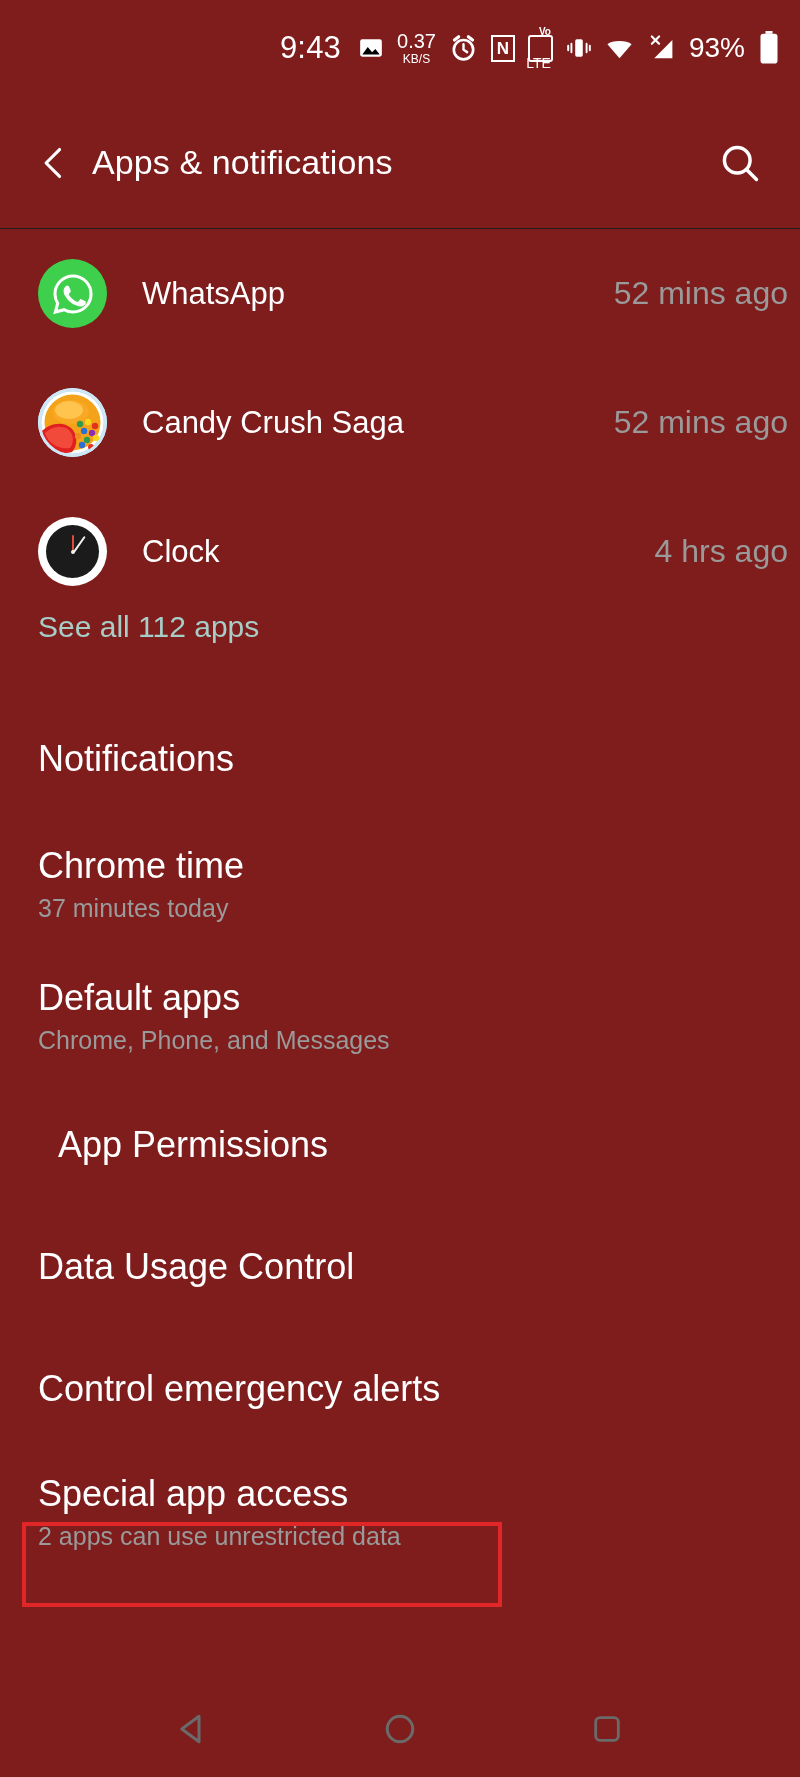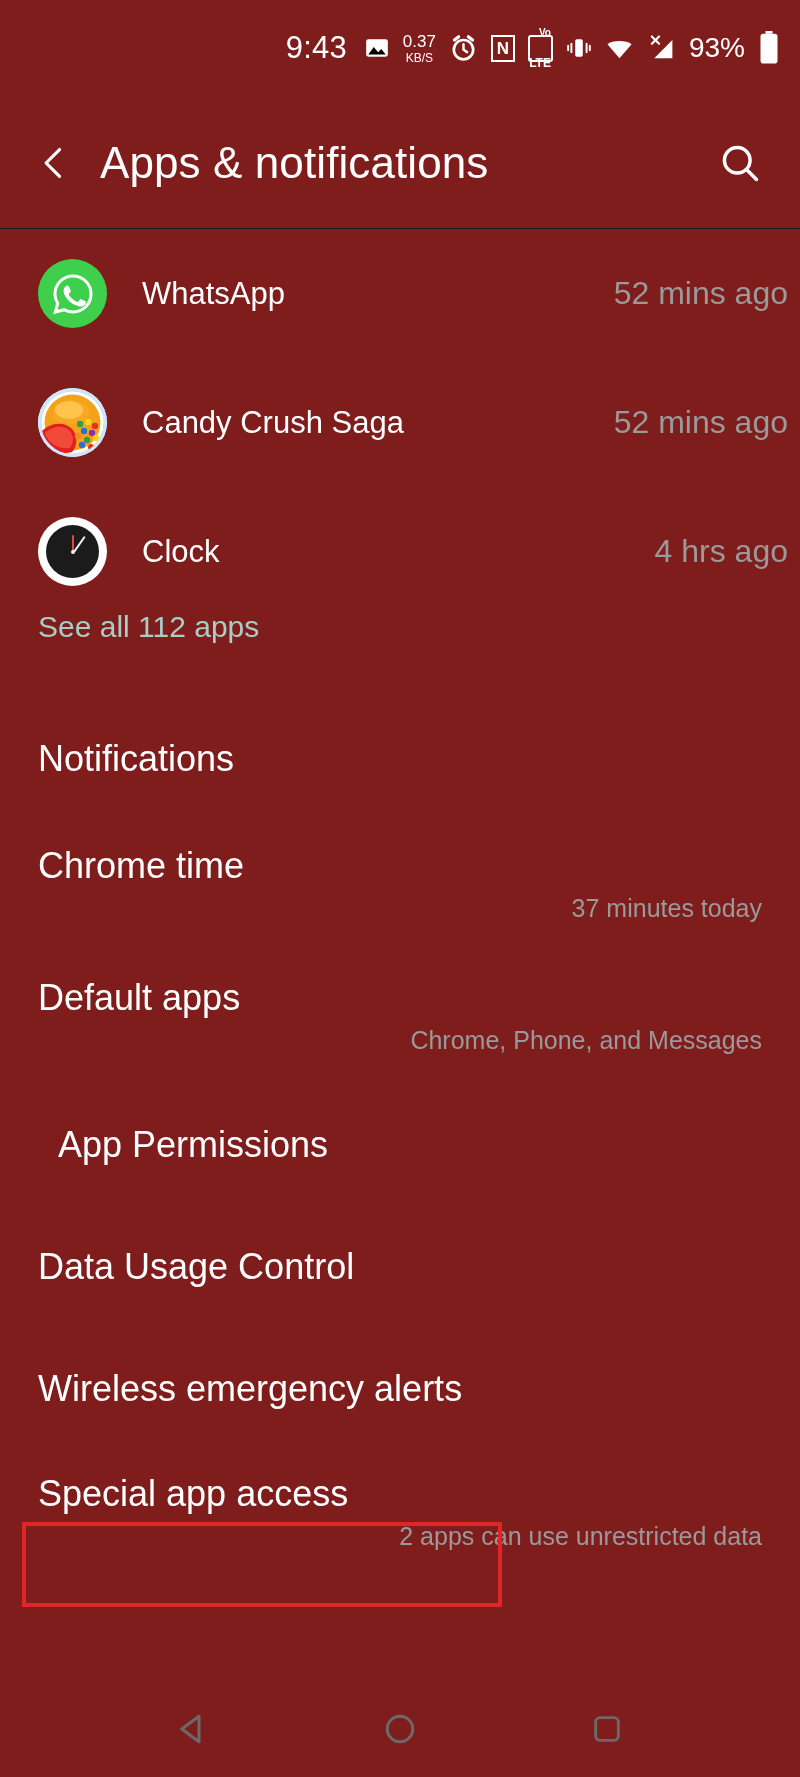--- a/index.html
+++ b/index.html
@@ -43,32 +43,32 @@
     justify-content: center;
     color: #ffffff;
   }
   .sb-speed {
     display: flex;
     flex-direction: column;
     align-items: center;
     line-height: 1;
     color: #ffffff;
   }
-  .sb-speed .num { font-size: 17px; font-weight: 500; }
+  .sb-speed .num { font-size: 20px; font-weight: 500; }
   .sb-speed .unit { font-size: 12px; font-weight: 500; margin-top: 2px; }
   .sb-volte {
     border: 2px solid #fff;
     border-radius: 3px;
     width: 25px; height: 27px;
     display: flex; flex-direction: column;
     align-items: flex-end; justify-content: center;
     line-height: 1;
   }
   .sb-volte .t { font-size: 10px; font-weight: 700; }
-  .sb-volte .b { font-size: 12px; font-weight: 700; margin-top: 19px; }
+  .sb-volte .b { font-size: 14px; font-weight: 400; margin-top: 19px; }
   .sb-nfc {
     border: 2px solid #fff;
     width: 24px; height: 27px;
     display: flex; align-items: center; justify-content: center;
     font-size: 17px; font-weight: 700; line-height: 1;
   }
   .sb-batt-pct { font-size: 28px; font-weight: 400; color: #fff; }
 
   
   .header {
@@ -79,24 +79,24 @@
     display: flex;
     align-items: center;
   }
   .back-btn {
     width: 76px; height: 76px;
     margin-left: 16px;
     display: flex; align-items: center; justify-content: center;
     cursor: pointer;
   }
   .header-title {
-    font-size: 44px;
-    font-weight: 400;
-    color: #ffffff;
-    margin-left: 8px;
+    font-size: 34px;
+    font-weight: 400;
+    color: #ffffff;
+    margin-left: 0;
     letter-spacing: 0.1px;
   }
   .search-btn {
     position: absolute;
     right: 28px; top: 50%;
     transform: translateY(-50%);
     width: 64px; height: 64px;
     display: flex; align-items: center; justify-content: center;
     cursor: pointer;
   }
@@ -213,21 +213,20 @@
     color: #ffffff;
     font-weight: 400;
     line-height: 1.15;
   }
   .set-sub {
     font-size: 25px;
     color: #9a9a9a;
     font-weight: 400;
     margin-top: 7px;
     line-height: 1.15;
-    text-align: right;
   }
   .r-notifications   { height: 118px; }
   .r-screentime      { height: 132px; }
   .r-defaultapps     { height: 132px; }
   .r-apppermissions  { height: 126px; margin-left: 20px; }
   .r-datausage       { height: 118px; }
   .r-wireless        { height: 126px; }
   .r-special         { height: 120px; }
 
   
@@ -423,21 +422,21 @@
 
     <div class="set-row r-apppermissions">
       <div class="set-title">App Permissions</div>
     </div>
 
     <div class="set-row r-datausage">
       <div class="set-title">Data Usage Control</div>
     </div>
 
     <div class="set-row r-wireless">
-      <div class="set-title">Wireless emergency alerts</div>
+      <div class="set-title">Control emergency alerts</div>
     </div>
 
     <div class="set-row r-special">
       <div class="set-title">Special app access</div>
       <div class="set-sub">2 apps can use unrestricted data</div>
     </div>
   </div>
 
   <div class="highlight-box"></div>
 

